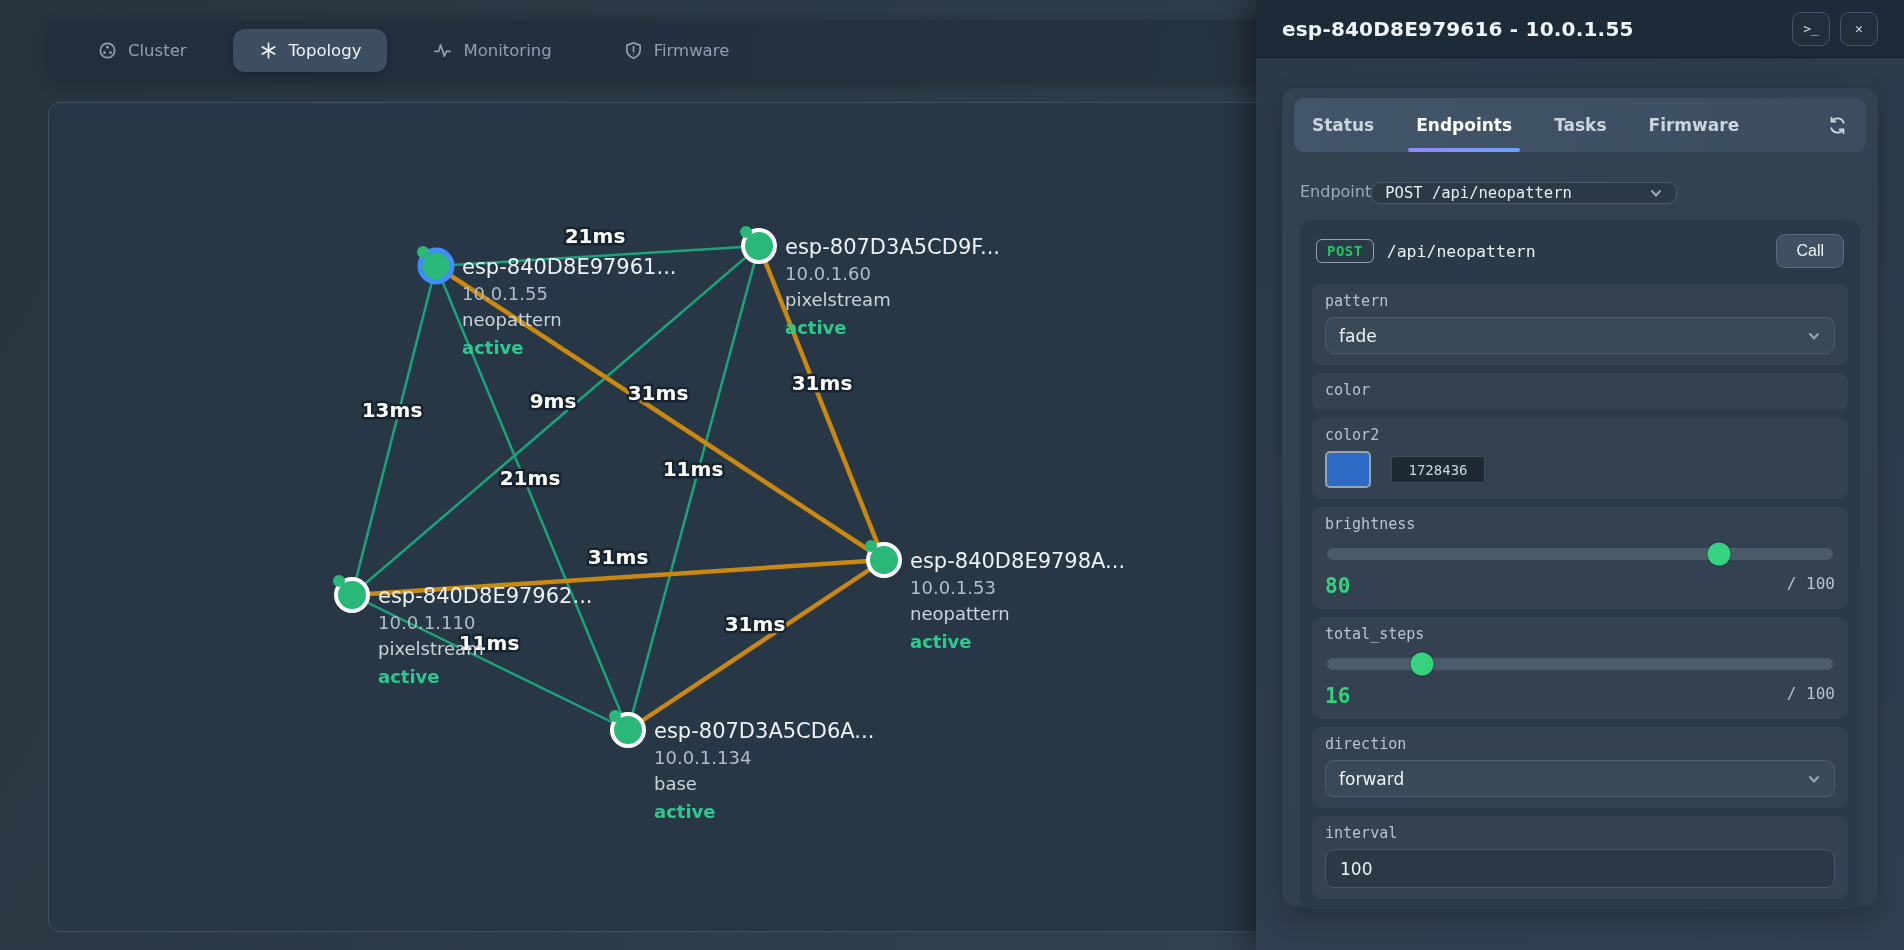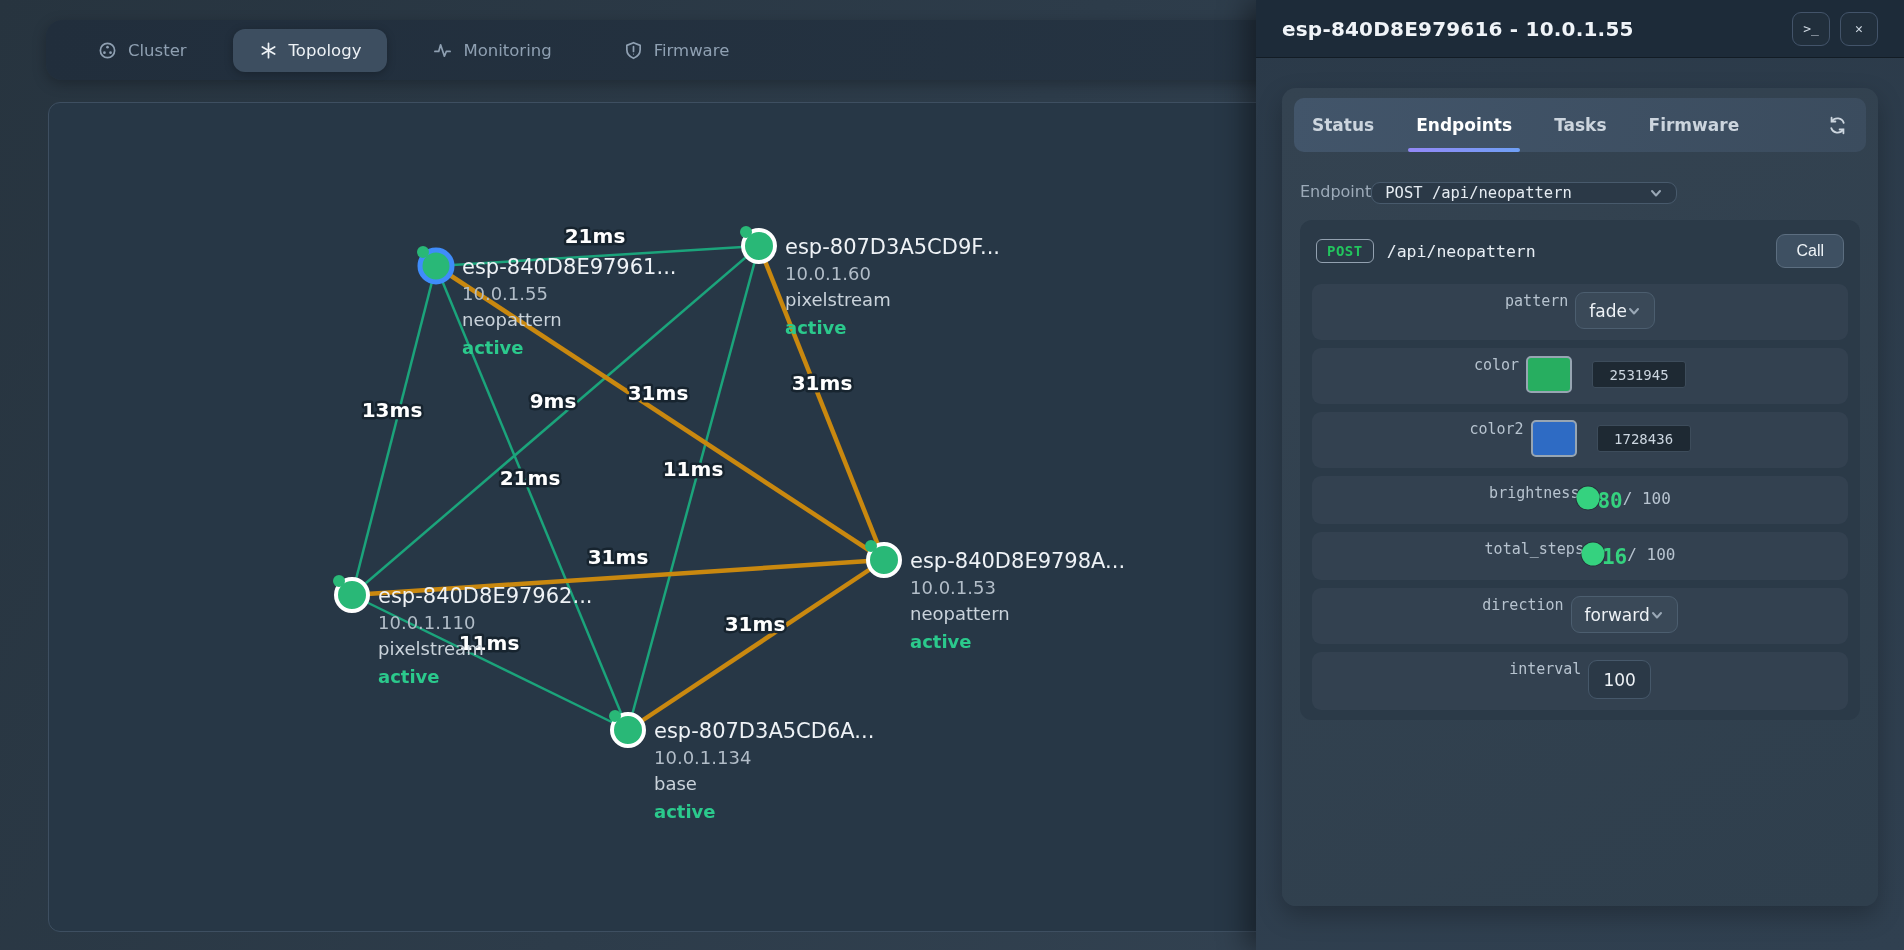--- a/index.html
+++ b/index.html
@@ -84,21 +84,21 @@
   .form-head { display:flex; align-items:center; gap:13px; padding:4px 4px 8px; }
   .method-badge {
     font-family:"DejaVu Sans Mono",monospace; font-weight:700; font-size:14px; color:#22c55e;
     border:1.5px solid #93a1b0; border-radius:6px; padding:3px 10px; letter-spacing:.5px;
   }
   .path { font-family:"DejaVu Sans Mono",monospace; font-size:16.5px; color:#e8eef4; }
   .call-btn {
     margin-left:auto; padding:7px 19px; background:#3e5062; border:1px solid #5c6e80;
     border-radius:9px; color:#eef3f7; font-size:16px; cursor:pointer;
   }
-  .field { background:#334150; border-radius:9px; padding:8px 13px 11px; display:flex; gap:7px;justify-content:center; }
+  .field { background:#334150; border-radius:9px; padding:8px 13px 11px; display:flex; flex-direction:column; gap:7px; }
   .field-label { font-family:"DejaVu Sans Mono",monospace; font-size:15px; color:#b7c3cf; }
   .field .select { height:37px; background:#3a4958; border-color:#4c5e6f; }
   .field .select .val { font-family:"DejaVu Sans",sans-serif; font-size:17px; color:#eef2f6; }
   .color-row { display:flex; align-items:center; gap:20px; }
   .swatch { width:46px; height:37px; border-radius:5px; border:2px solid #97a5b2; }
   .mini-input {
     width:94px; height:27px; background:#1e2933; border:1px solid #3d4c5b; border-radius:3px;
     font-family:"DejaVu Sans Mono",monospace; font-size:14px; color:#ccd6e0;
     display:flex; align-items:center; justify-content:center;
   }
@@ -268,24 +268,20 @@
         <div class="select">
           <span class="val">fade</span>
           <svg class="chev" viewBox="0 0 14 14">
               <polyline points="3,5 7,9.5 11,5"></polyline>
             </svg>
         </div>
       </div>
 
       <div class="field">
         <span class="field-label">color</span>
-        <div class="color-row">
-          <div class="swatch" style="background: rgb(39, 174, 96);"></div>
-          <div class="mini-input">2531945</div>
-        </div>
       </div>
 
       <div class="field">
         <span class="field-label">color2</span>
         <div class="color-row">
           <div class="swatch" style="background: rgb(46, 107, 196);"></div>
           <div class="mini-input">1728436</div>
         </div>
       </div>
 

